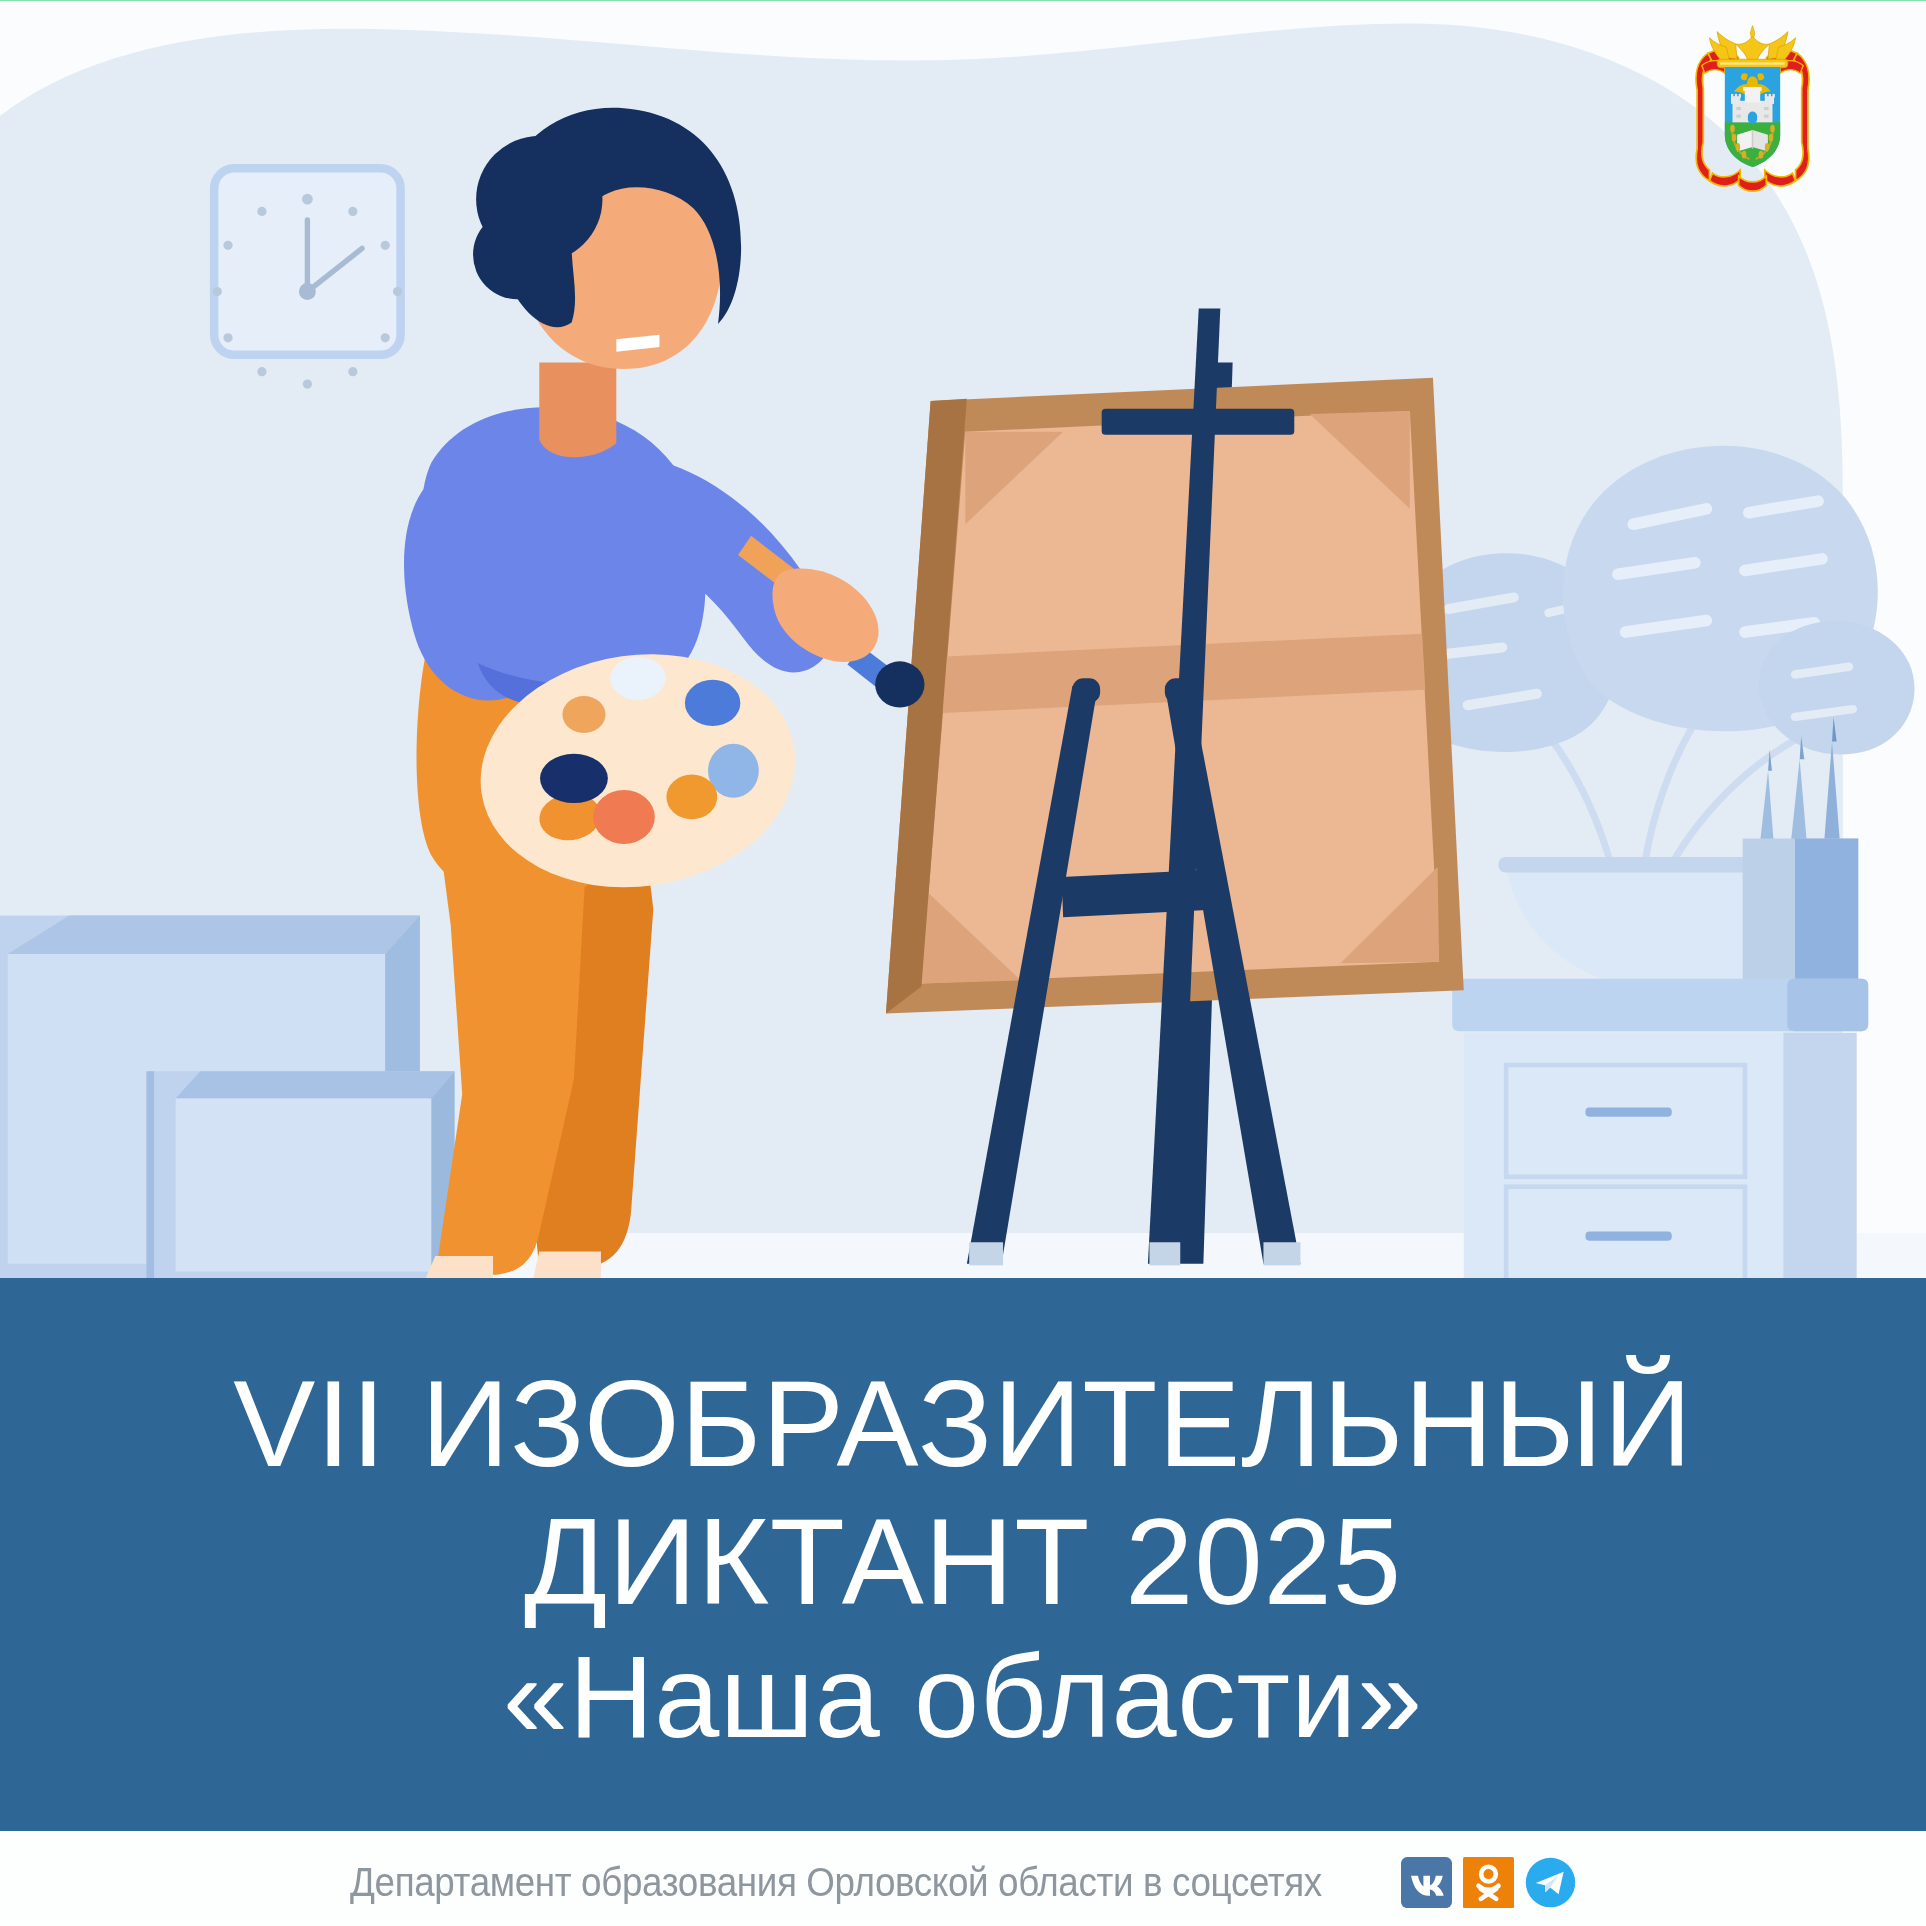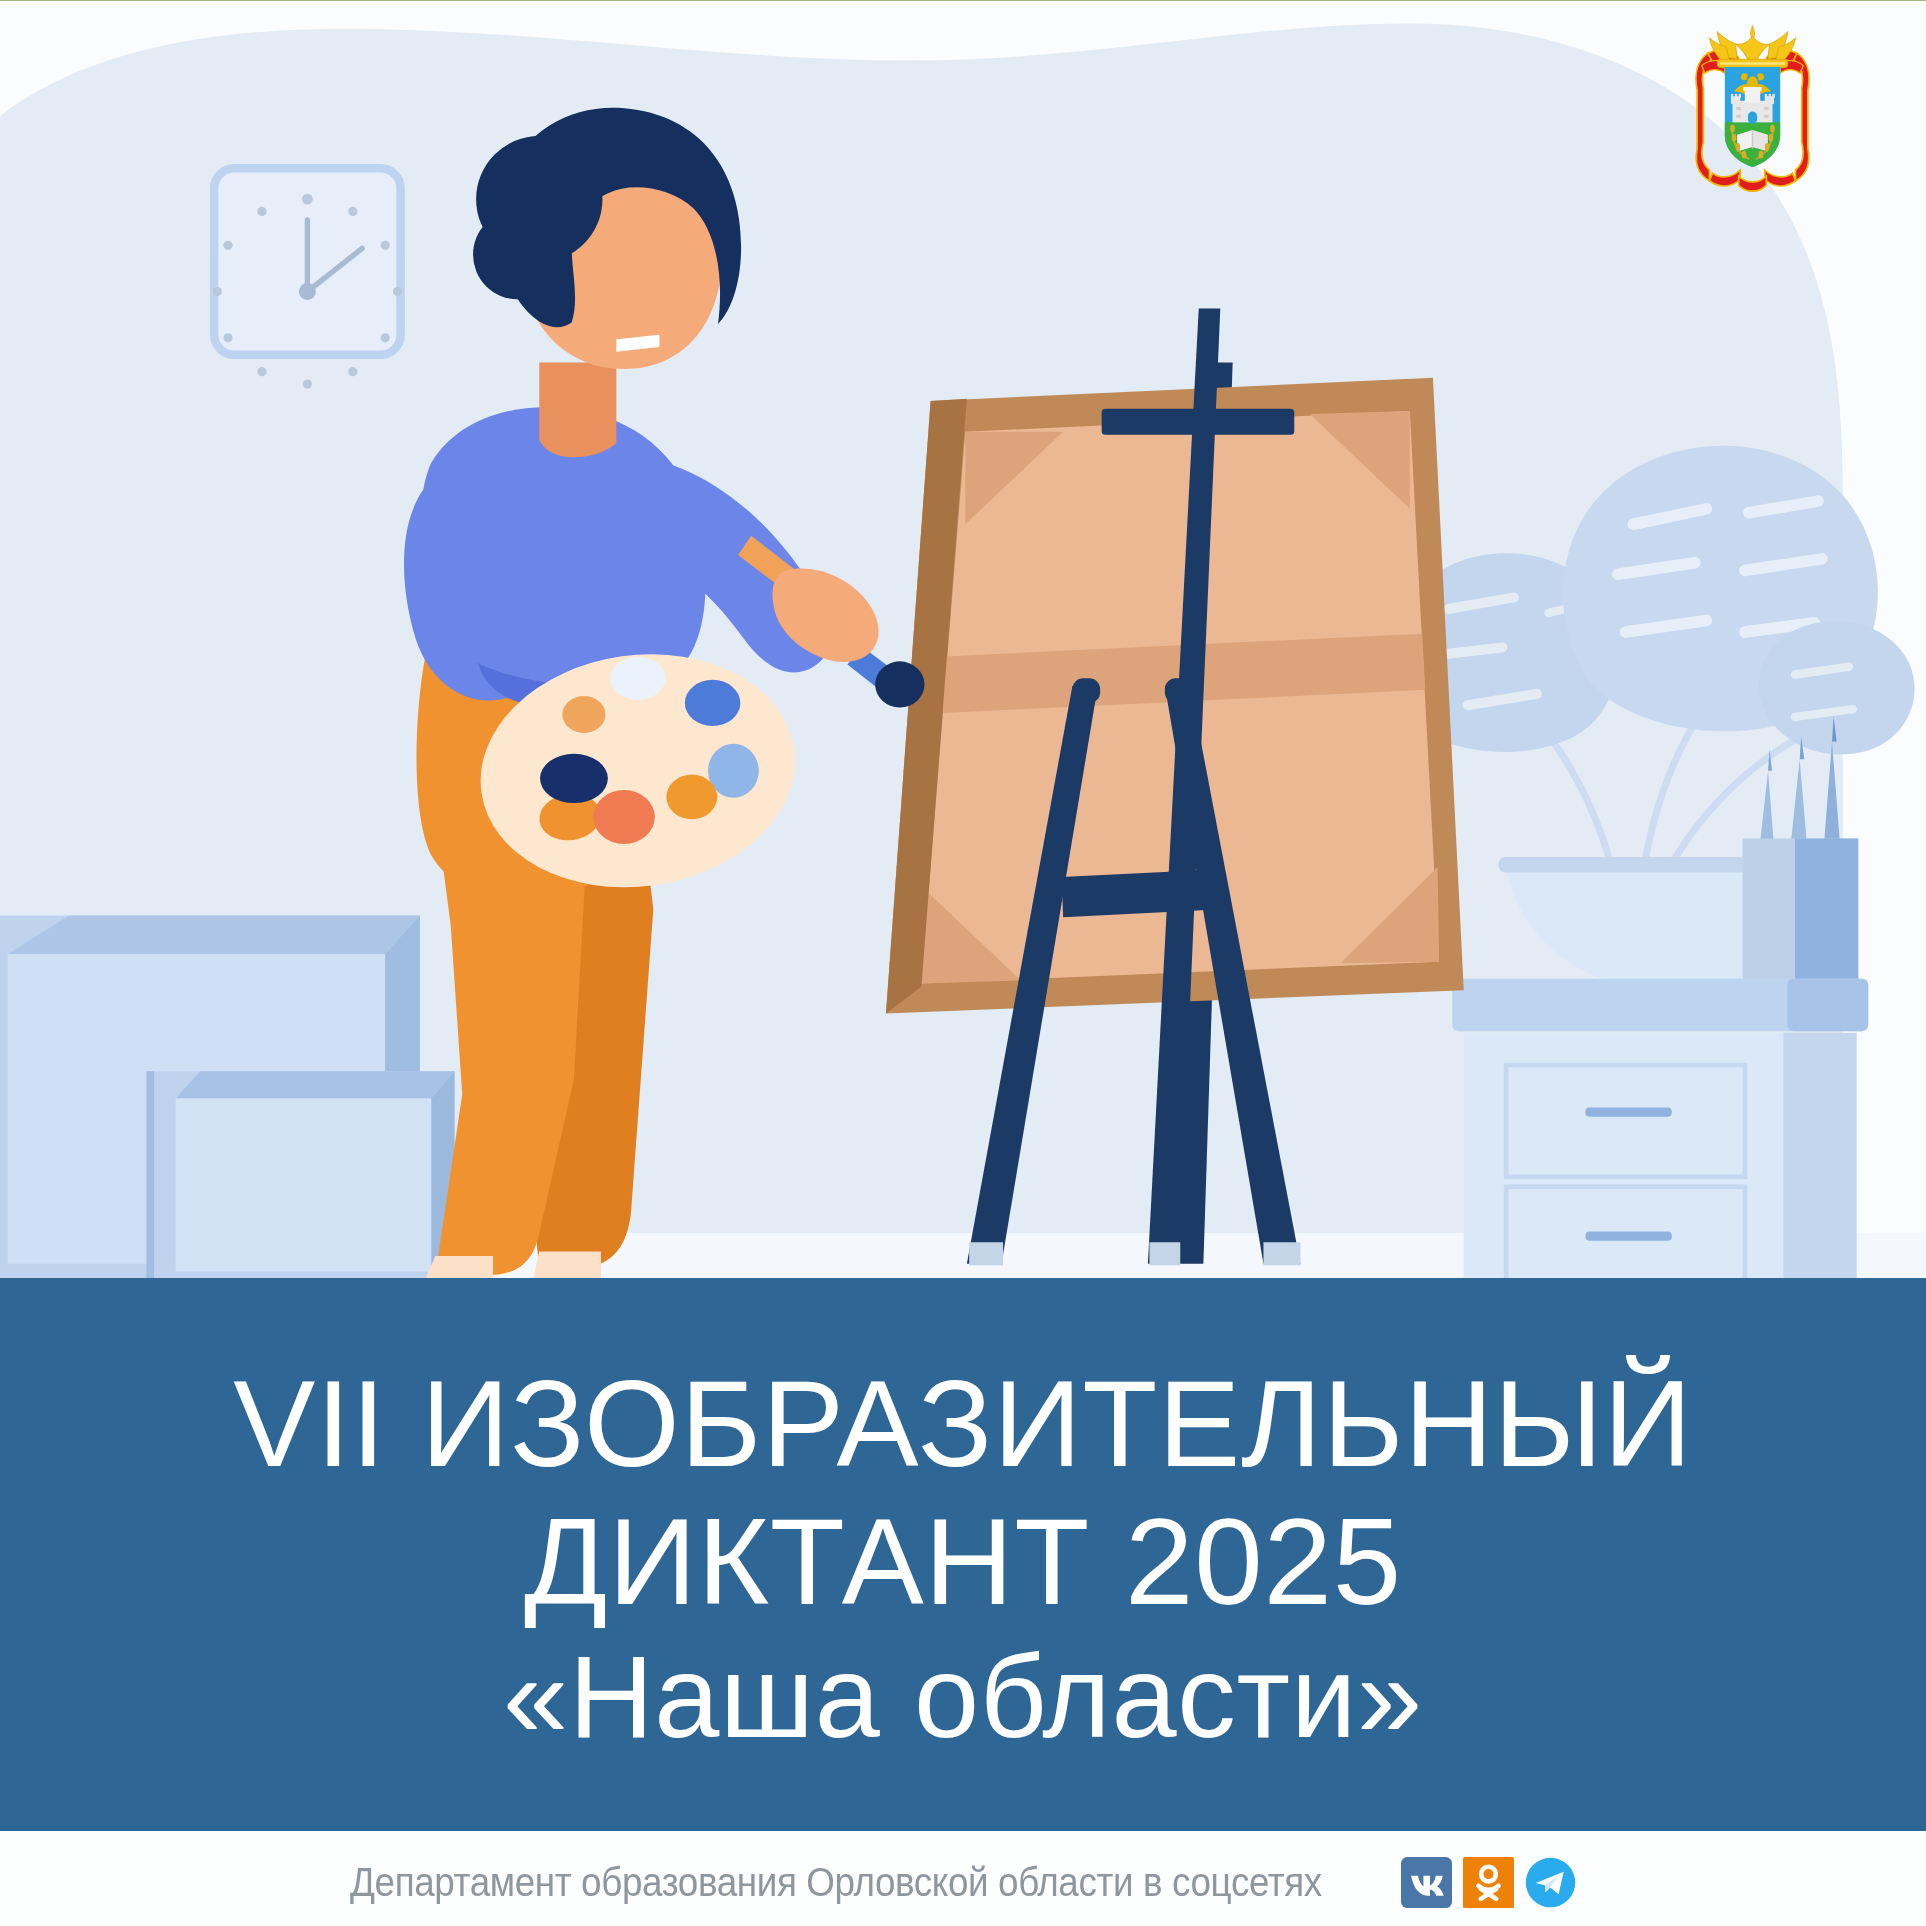--- a/index.html
+++ b/index.html
@@ -6,21 +6,21 @@
   html, body {
     margin: 0;
     padding: 0;
     background: #ffffff;
   }
   #poster {
     position: relative;
     width: 1926px;
     height: 1926px;
     overflow: hidden;
-    background: #4d7c0f;
+    background: #22c55e;
     font-family: "Liberation Sans", sans-serif;
   }
 
   
   .scene {
     position: absolute;
     left: 0; top: 0;
     width: 1926px;
     height: 1295px;
     overflow: hidden;

